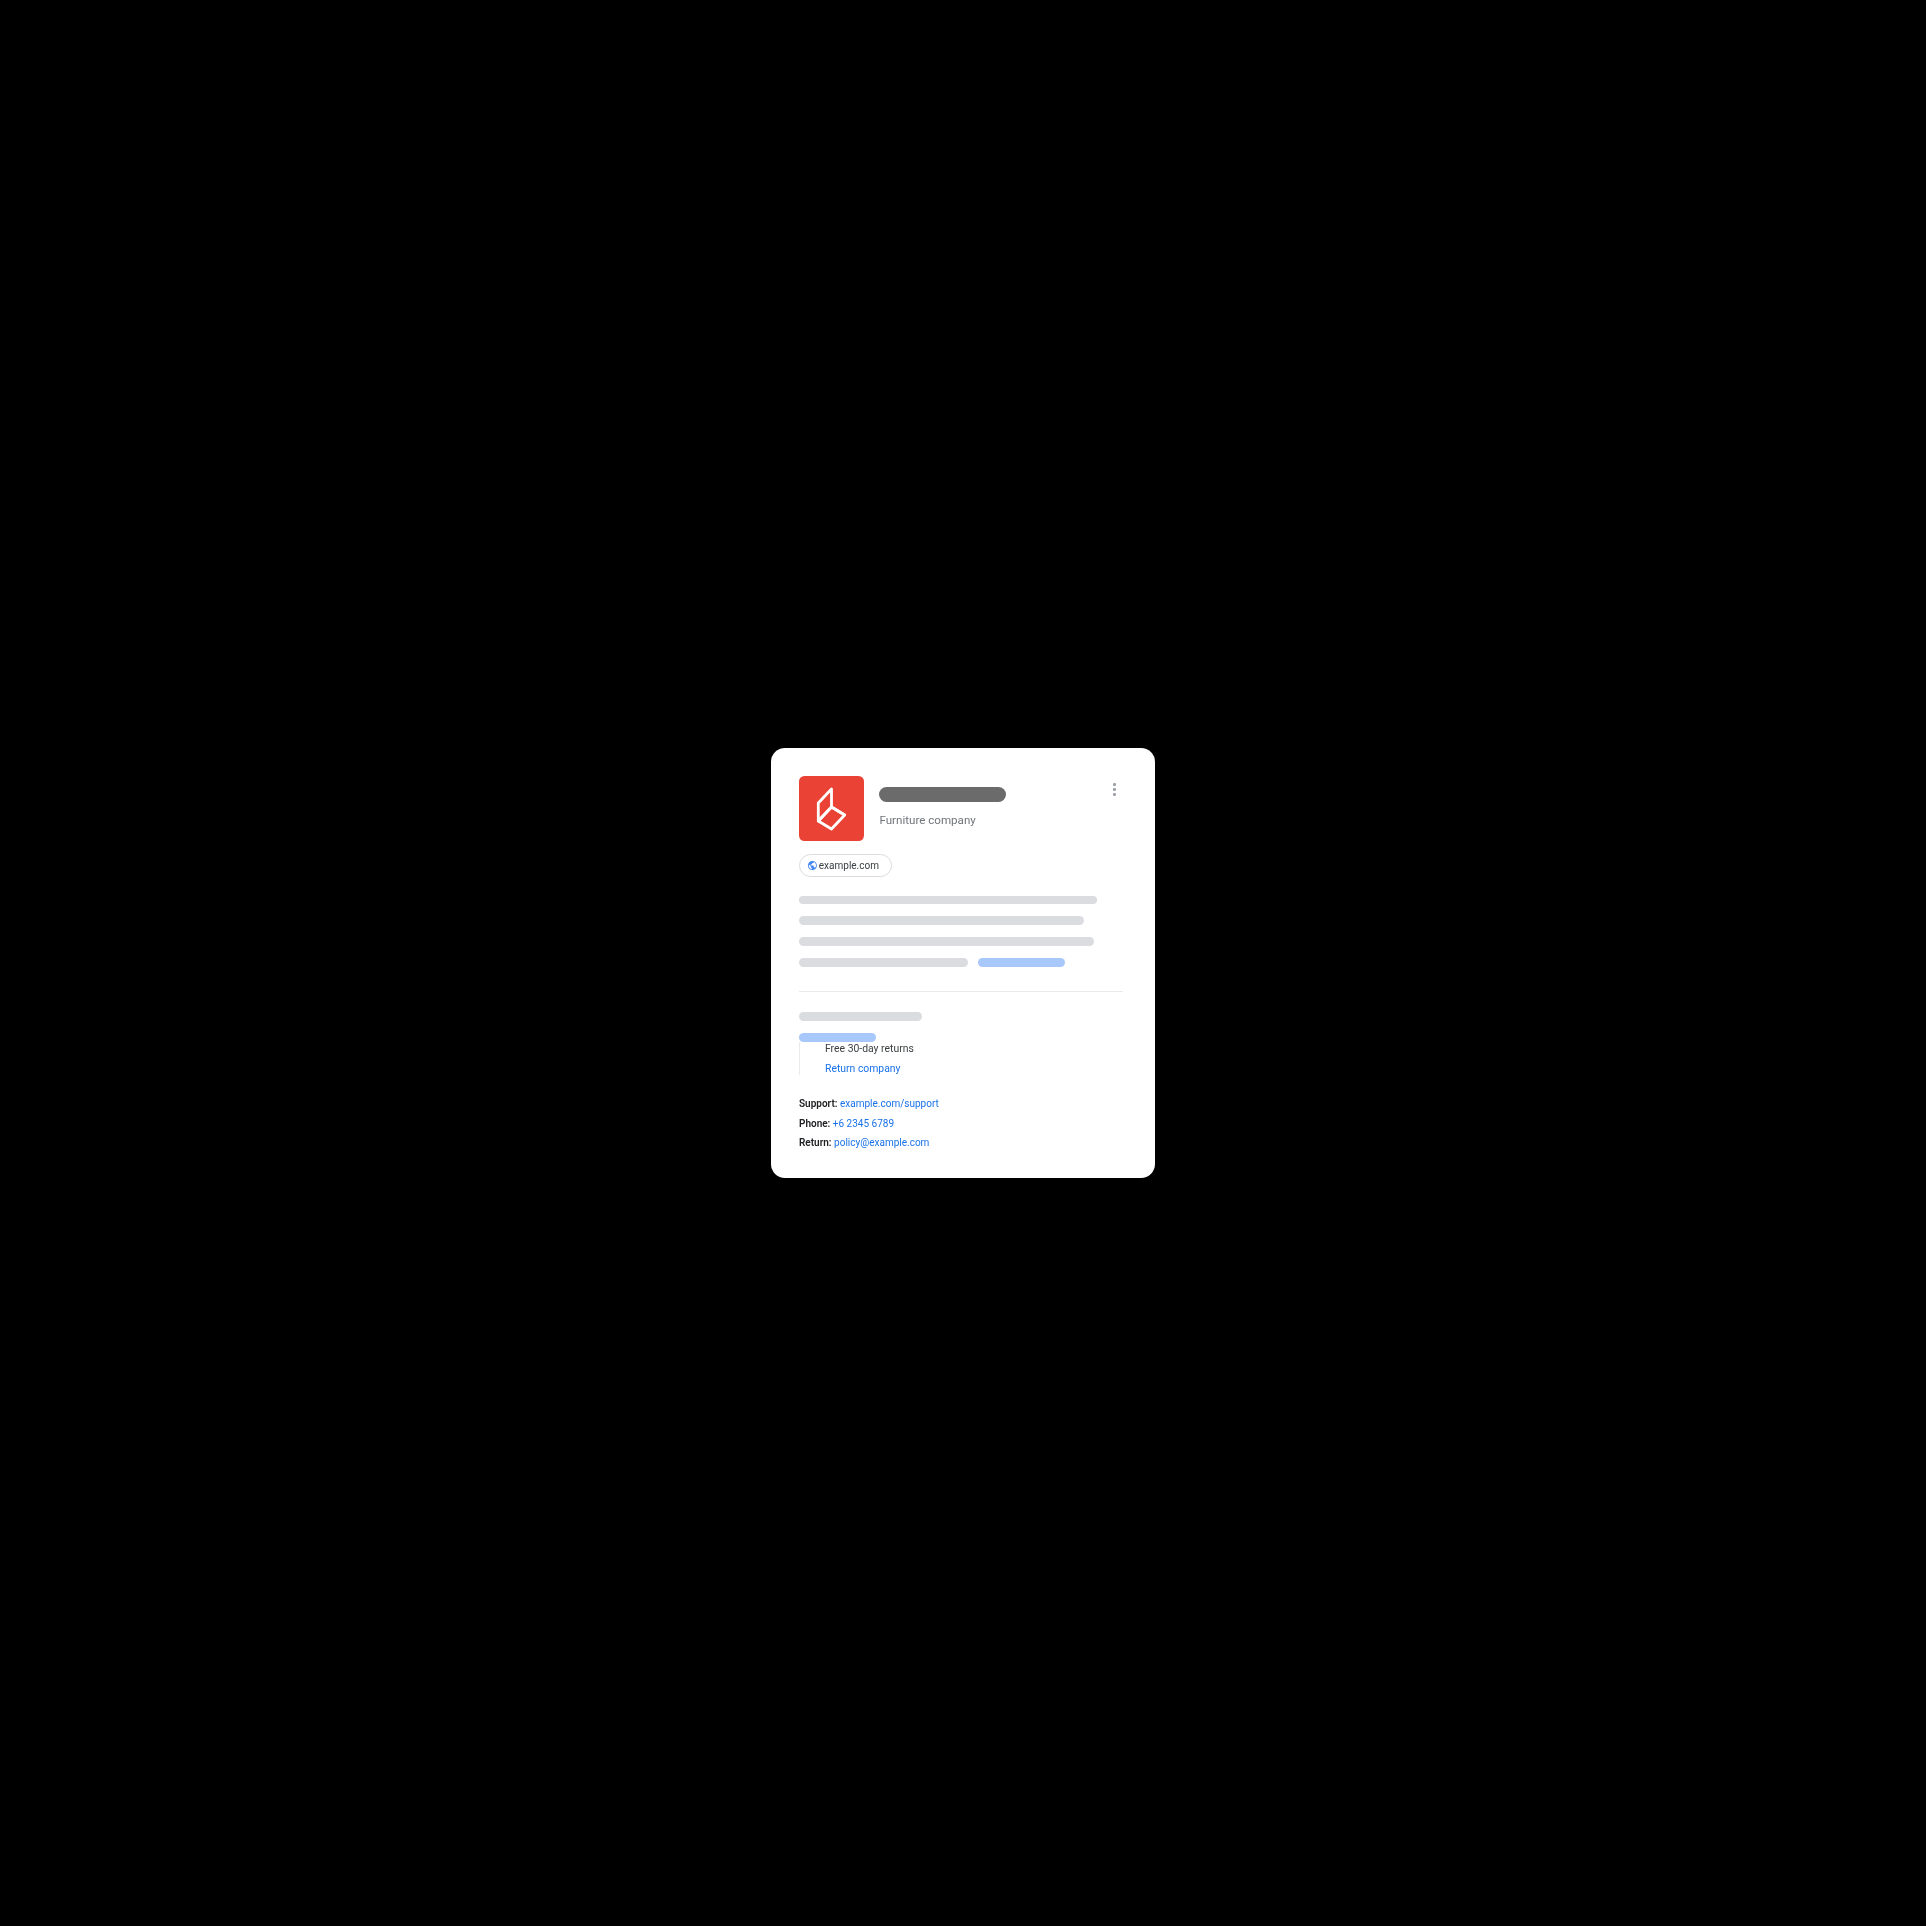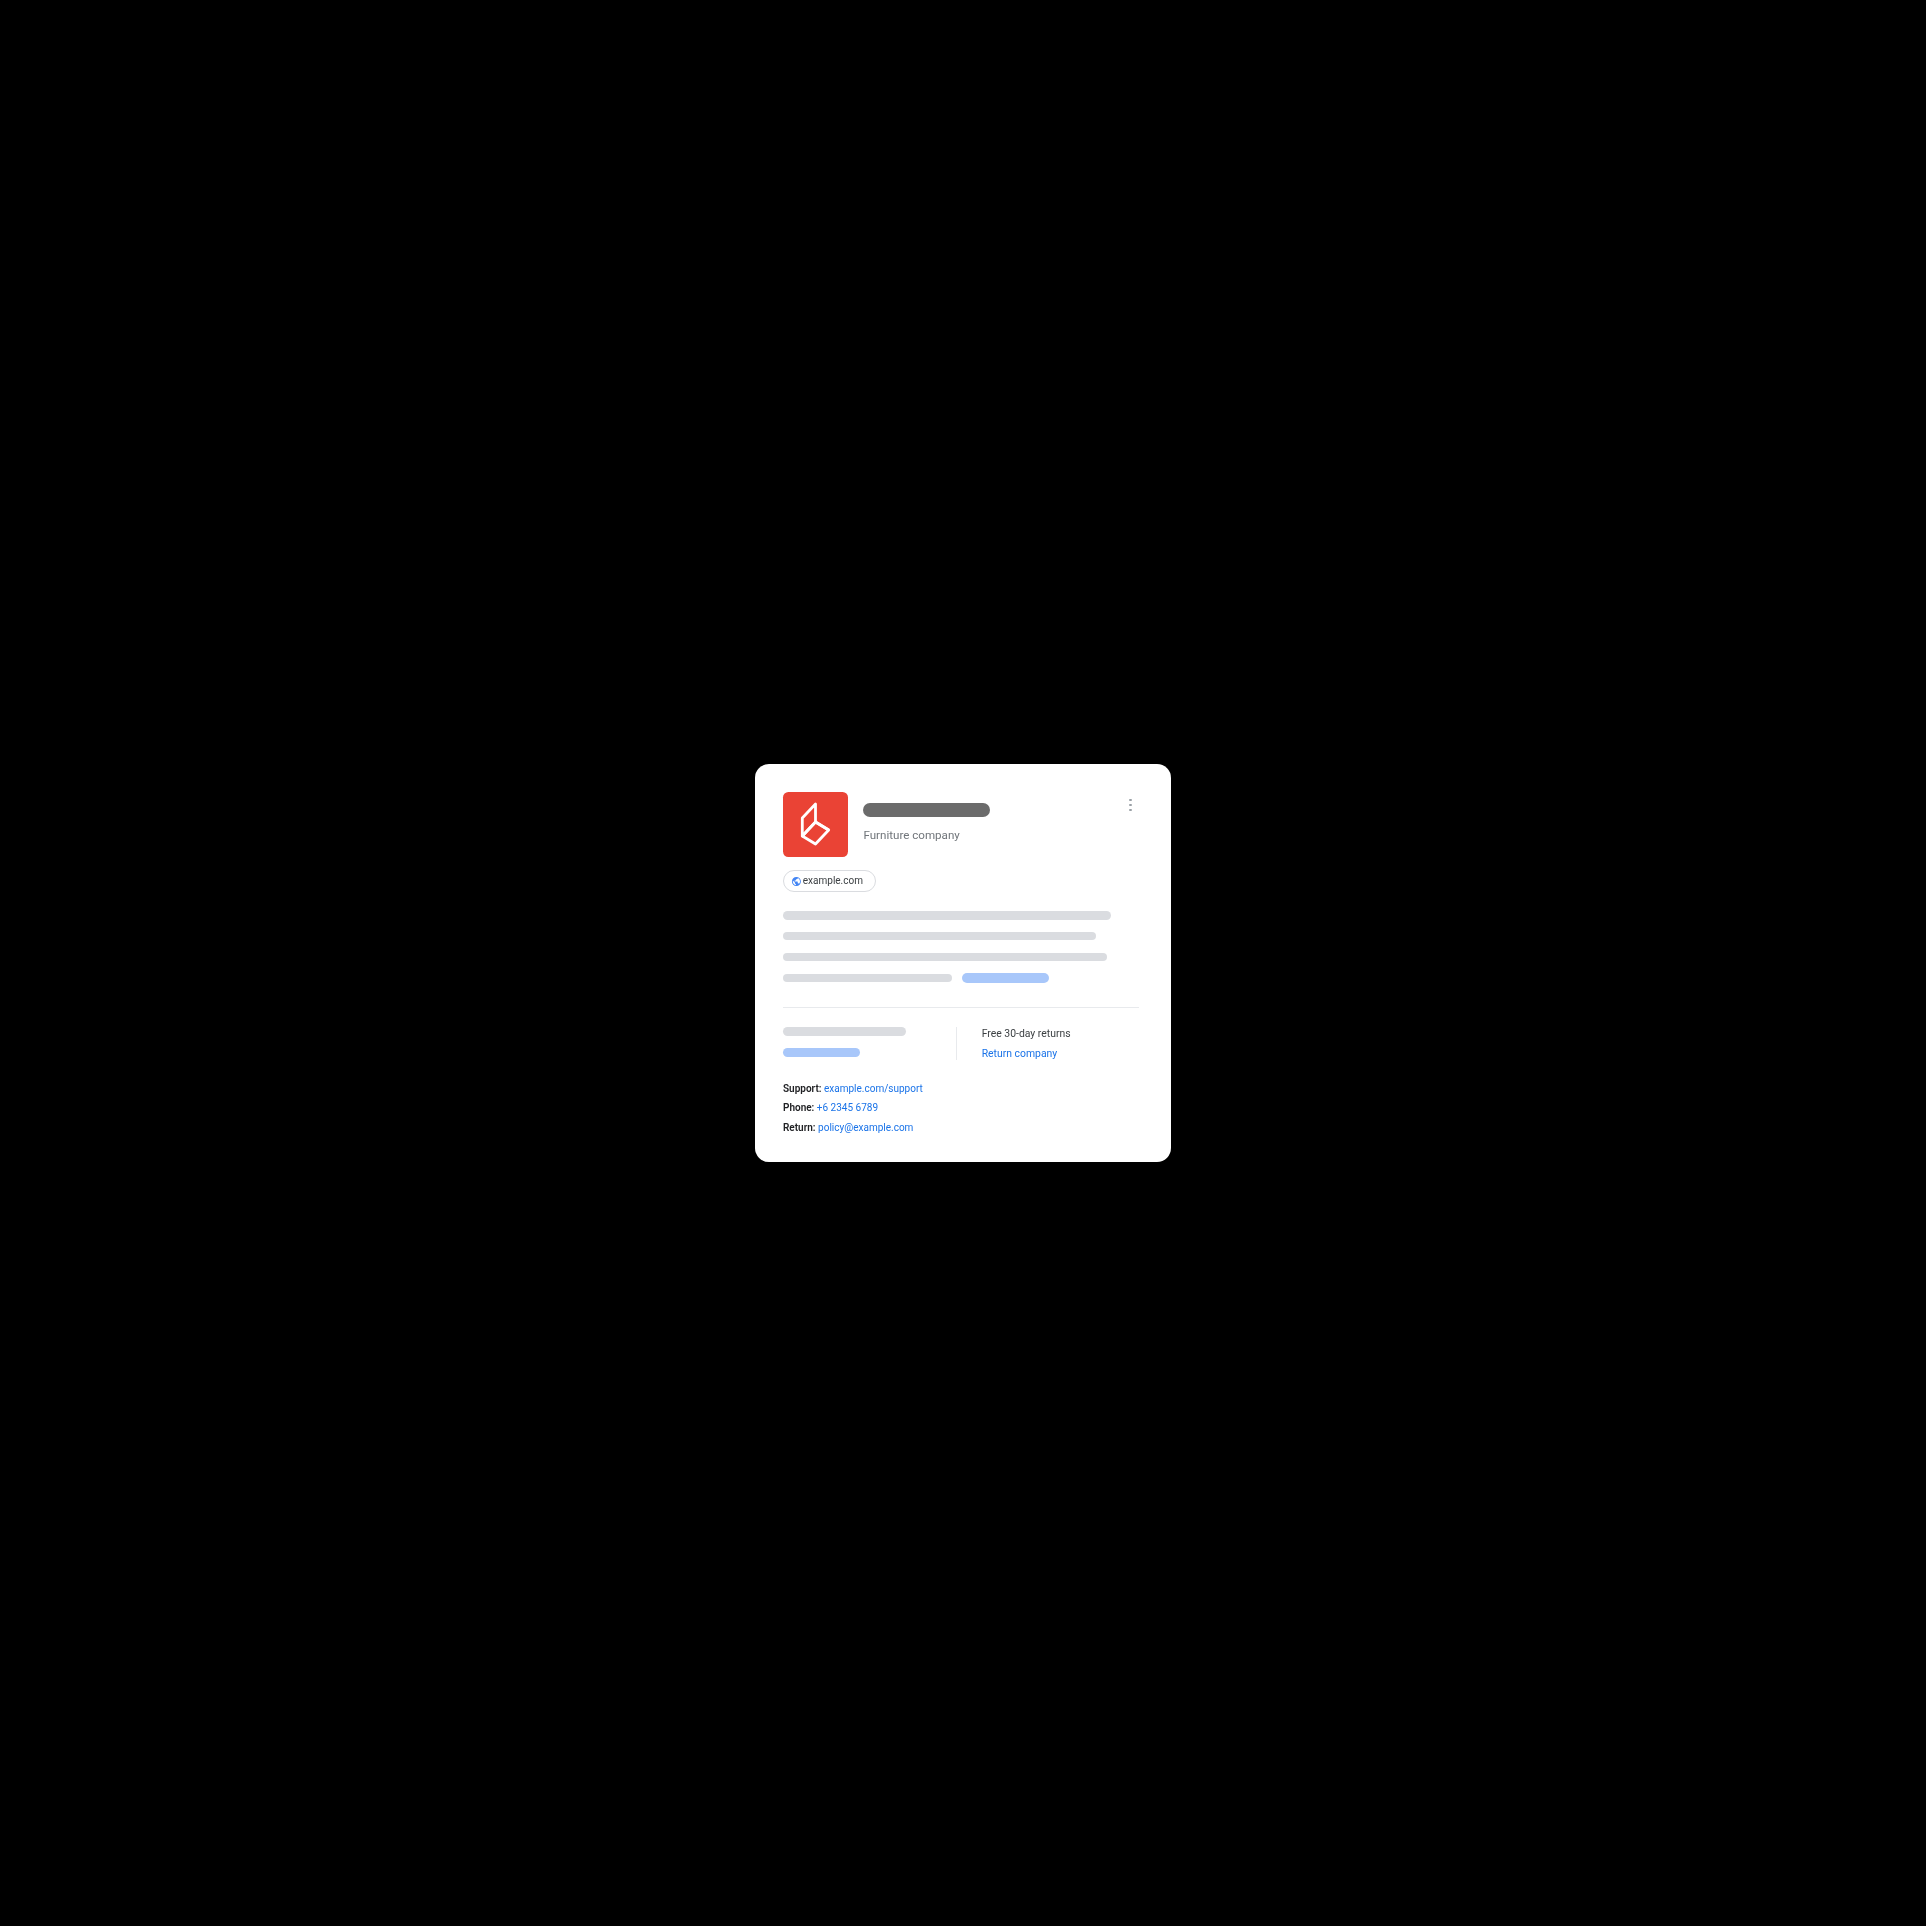--- a/index.html
+++ b/index.html
@@ -12,21 +12,21 @@
       font-family: -apple-system, BlinkMacSystemFont, 'Segoe UI', Roboto, Arial, sans-serif;
       display: flex;
       align-items: center;
       justify-content: center;
       min-height: 100vh;
       padding: 11.6px;
     }
     .card {
       background: #fff;
       border-radius: 14px;
-      width: 416px;
+      width: 384px;
       padding: 28px 32px 21px 28px;
       position: relative;
     }
     .header {
       display: flex;
       align-items: flex-start;
       gap: 15.4px;
       position: relative;
     }
     .logo {
@@ -130,20 +130,21 @@
     .divider {
       border: none;
       border-top: 0.4px solid #e8eaed;
       margin-top: 24px;
       margin-bottom: 0;
     }
     .info-columns {
       display: flex;
       margin-top: 19px;
       gap: 0;
+      flex-direction: column;
     }
     .info-col {
       flex: 1;
     }
     .info-col-left {
       padding-right: 15.4px;
     }
     .info-col-right {
       padding-left: 25px;
       border-left: 0.4px solid #e8eaed;

